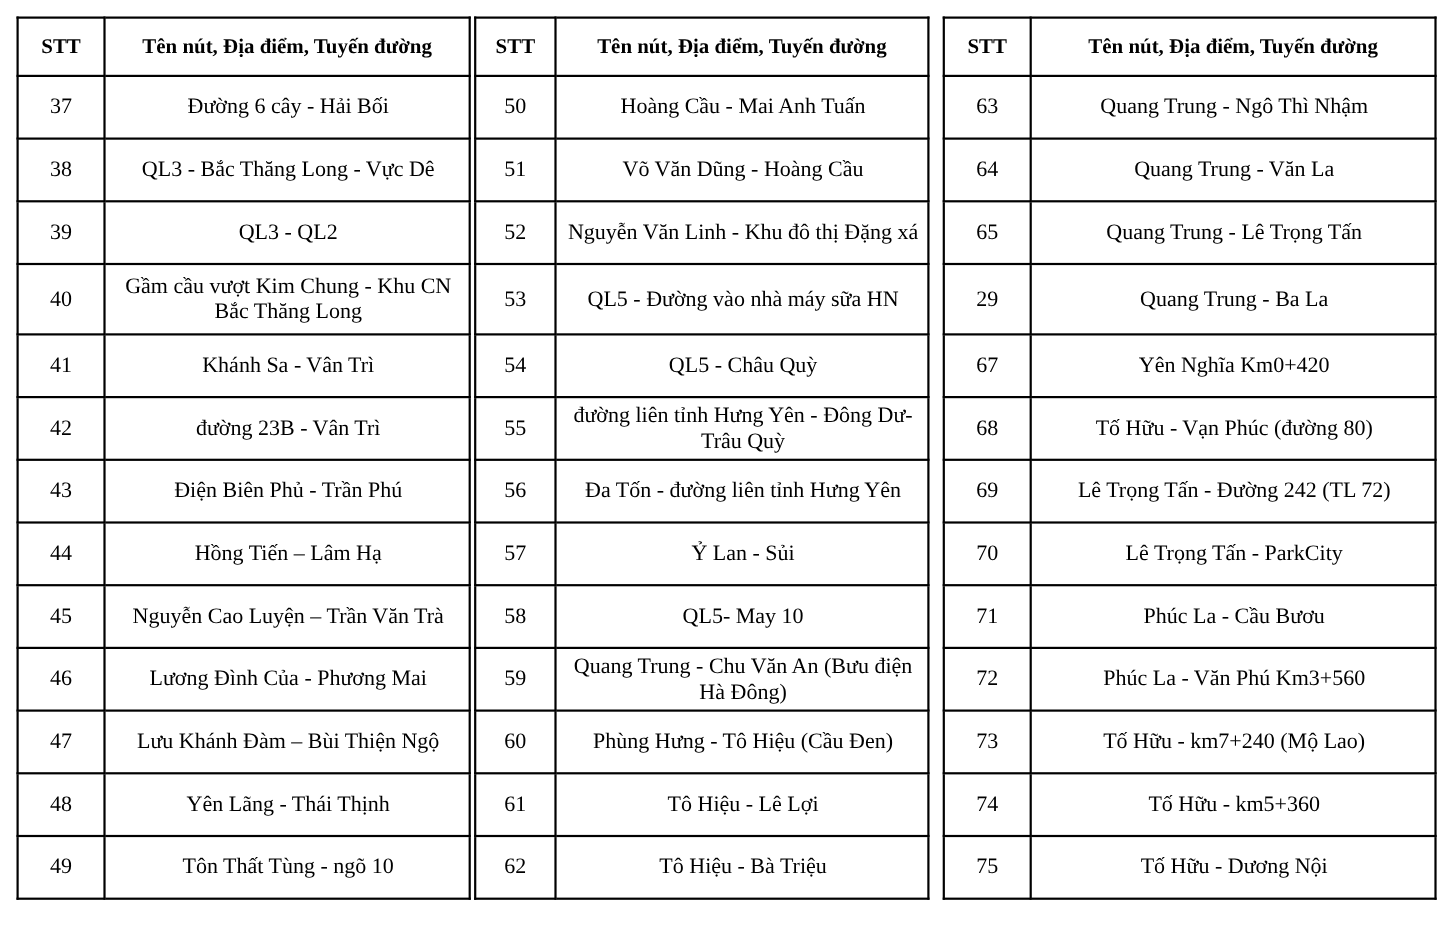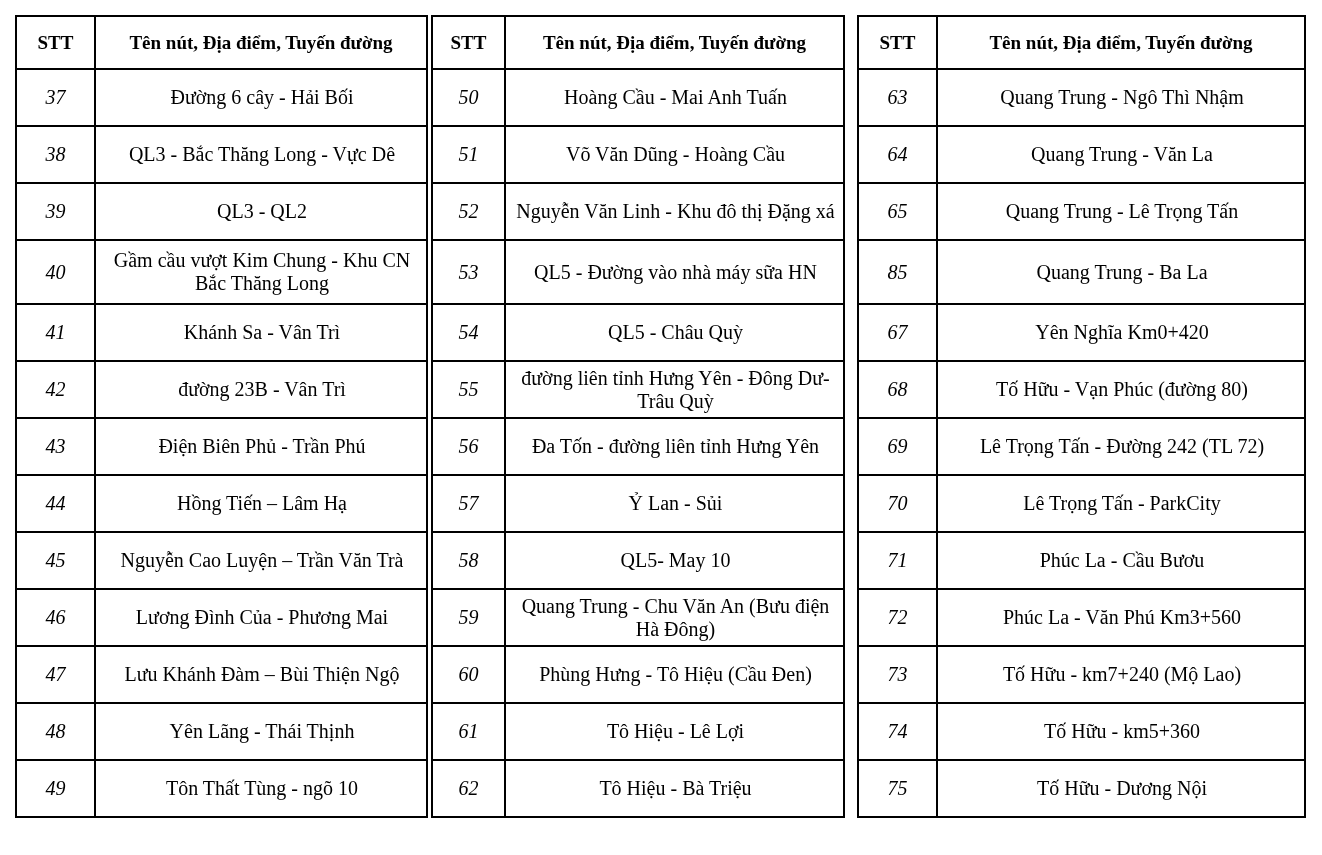--- a/index.html
+++ b/index.html
@@ -41,21 +41,20 @@
     font-size: 19px;
     font-weight: bold;
     text-align: center;
     padding: 0 2px;
   }
   td.stt {
     height: 55px;
     font-size: 20px;
     text-align: center;
     padding: 0;
-    font-style: italic;
   }
   td.name {
     font-size: 20px;
     text-align: center;
     padding: 2px 3px 2px 5px;
     line-height: 1.13;
   }
   tr.tall td { height: 58px; }
 </style>
 </head>
@@ -215,21 +214,21 @@
         </tr>
         <tr>
           <td class="stt">64</td>
           <td class="name">Quang Trung - Văn La</td>
         </tr>
         <tr>
           <td class="stt">65</td>
           <td class="name">Quang Trung - Lê Trọng Tấn</td>
         </tr>
         <tr class="tall">
-          <td class="stt">85</td>
+          <td class="stt">29</td>
           <td class="name">Quang Trung - Ba La</td>
         </tr>
         <tr>
           <td class="stt">67</td>
           <td class="name">Yên Nghĩa Km0+420</td>
         </tr>
         <tr>
           <td class="stt">68</td>
           <td class="name">Tố Hữu - Vạn Phúc (đường 80)</td>
         </tr>

